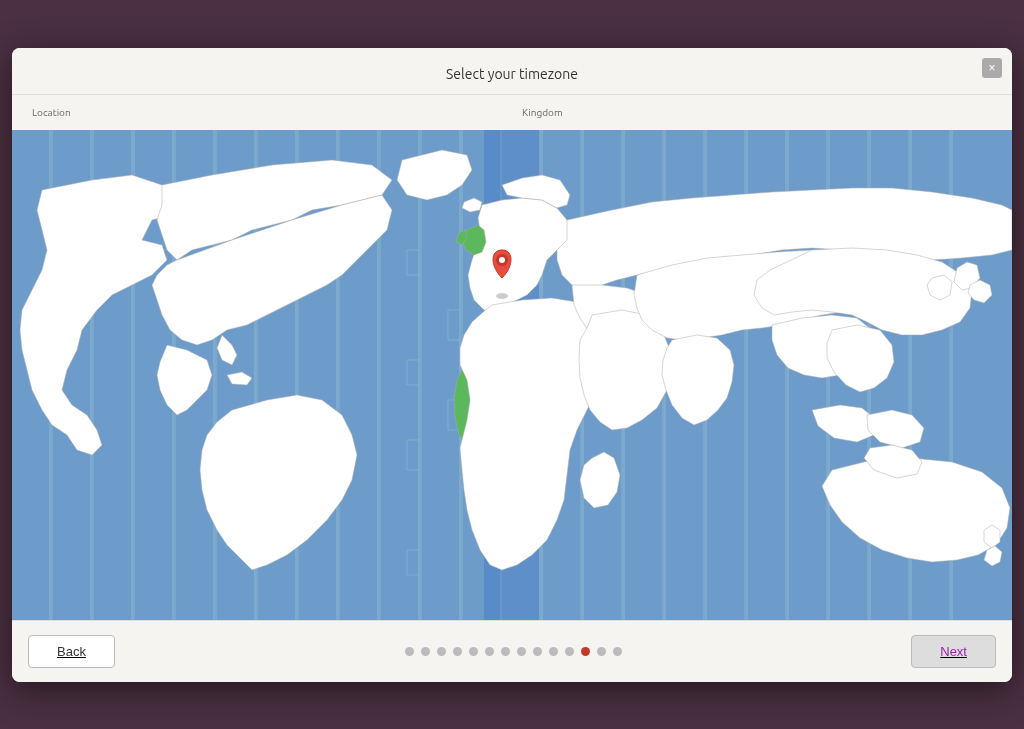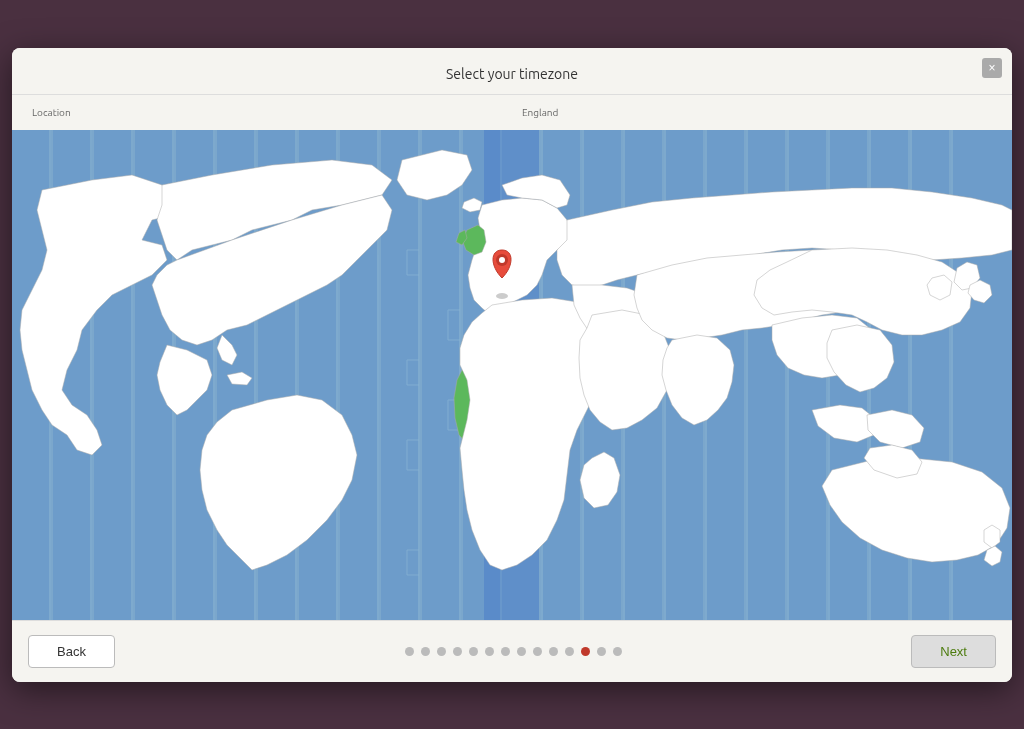--- a/index.html
+++ b/index.html
@@ -85,38 +85,39 @@
       width: 100%;
       height: 100%;
     }
     .dialog-footer {
       background: #f5f4f0;
       padding: 14px 16px;
       display: flex;
       align-items: center;
       justify-content: space-between;
       border-top: 1px solid #ddd;
+      text-decoration: underline;
     }
     .back-btn {
       background: #fff;
       border: 1px solid #bbb;
       border-radius: 4px;
       padding: 8px 28px;
       font-size: 13px;
       cursor: pointer;
       color: #333;
     }
     .next-btn {
       background: #ddd;
       border: 1px solid #bbb;
       border-radius: 4px;
       padding: 8px 28px;
       font-size: 13px;
       cursor: pointer;
-      color: #4d7c0f;
+      color: #a21caf;
     }
     .dots-container {
       display: flex;
       gap: 7px;
       align-items: center;
     }
     .dot {
       width: 9px;
       height: 9px;
       border-radius: 50%;
@@ -140,21 +141,21 @@
   <div class="dialog-header">
     <span class="dialog-title">Select your timezone</span>
     <button class="close-btn">×</button>
   </div>
 
   <div class="fields-row">
     <div class="field-group">
       <span class="field-label">Location</span>
     </div>
     <div class="field-group">
-      <span class="field-label">England</span>
+      <span class="field-label">Kingdom</span>
     </div>
   </div>
 
   <div class="map-container">
     <svg class="map-svg" viewBox="0 0 1000 490" xmlns="http://www.w3.org/2000/svg">
 
       <rect class="ocean" x="0" y="0" width="1000" height="490"></rect>
 
       <rect class="tz-stripe" x="0" y="0" width="37" height="490"></rect>
       <rect class="tz-stripe" x="41" y="0" width="37" height="490"></rect>

